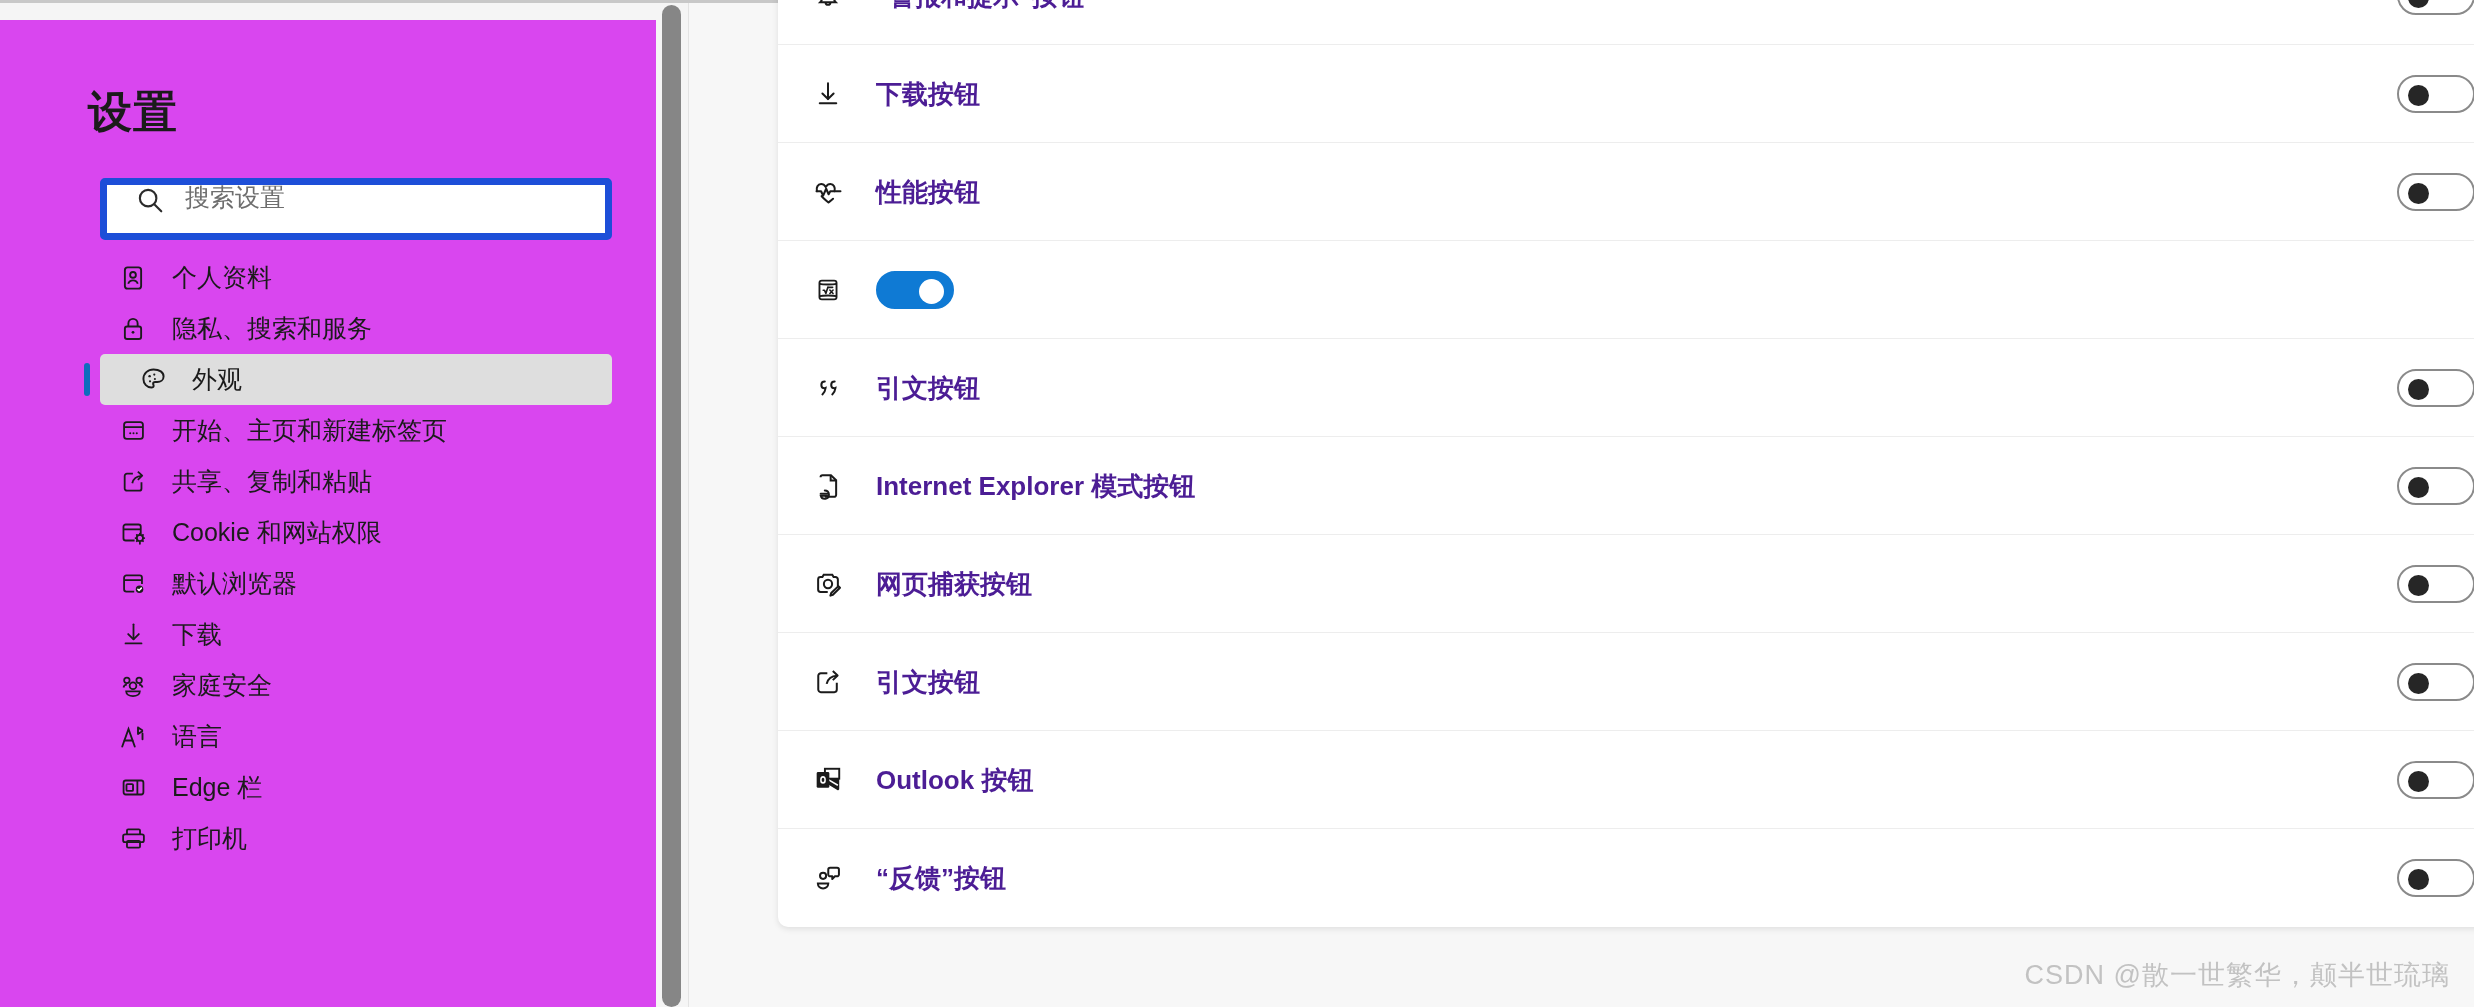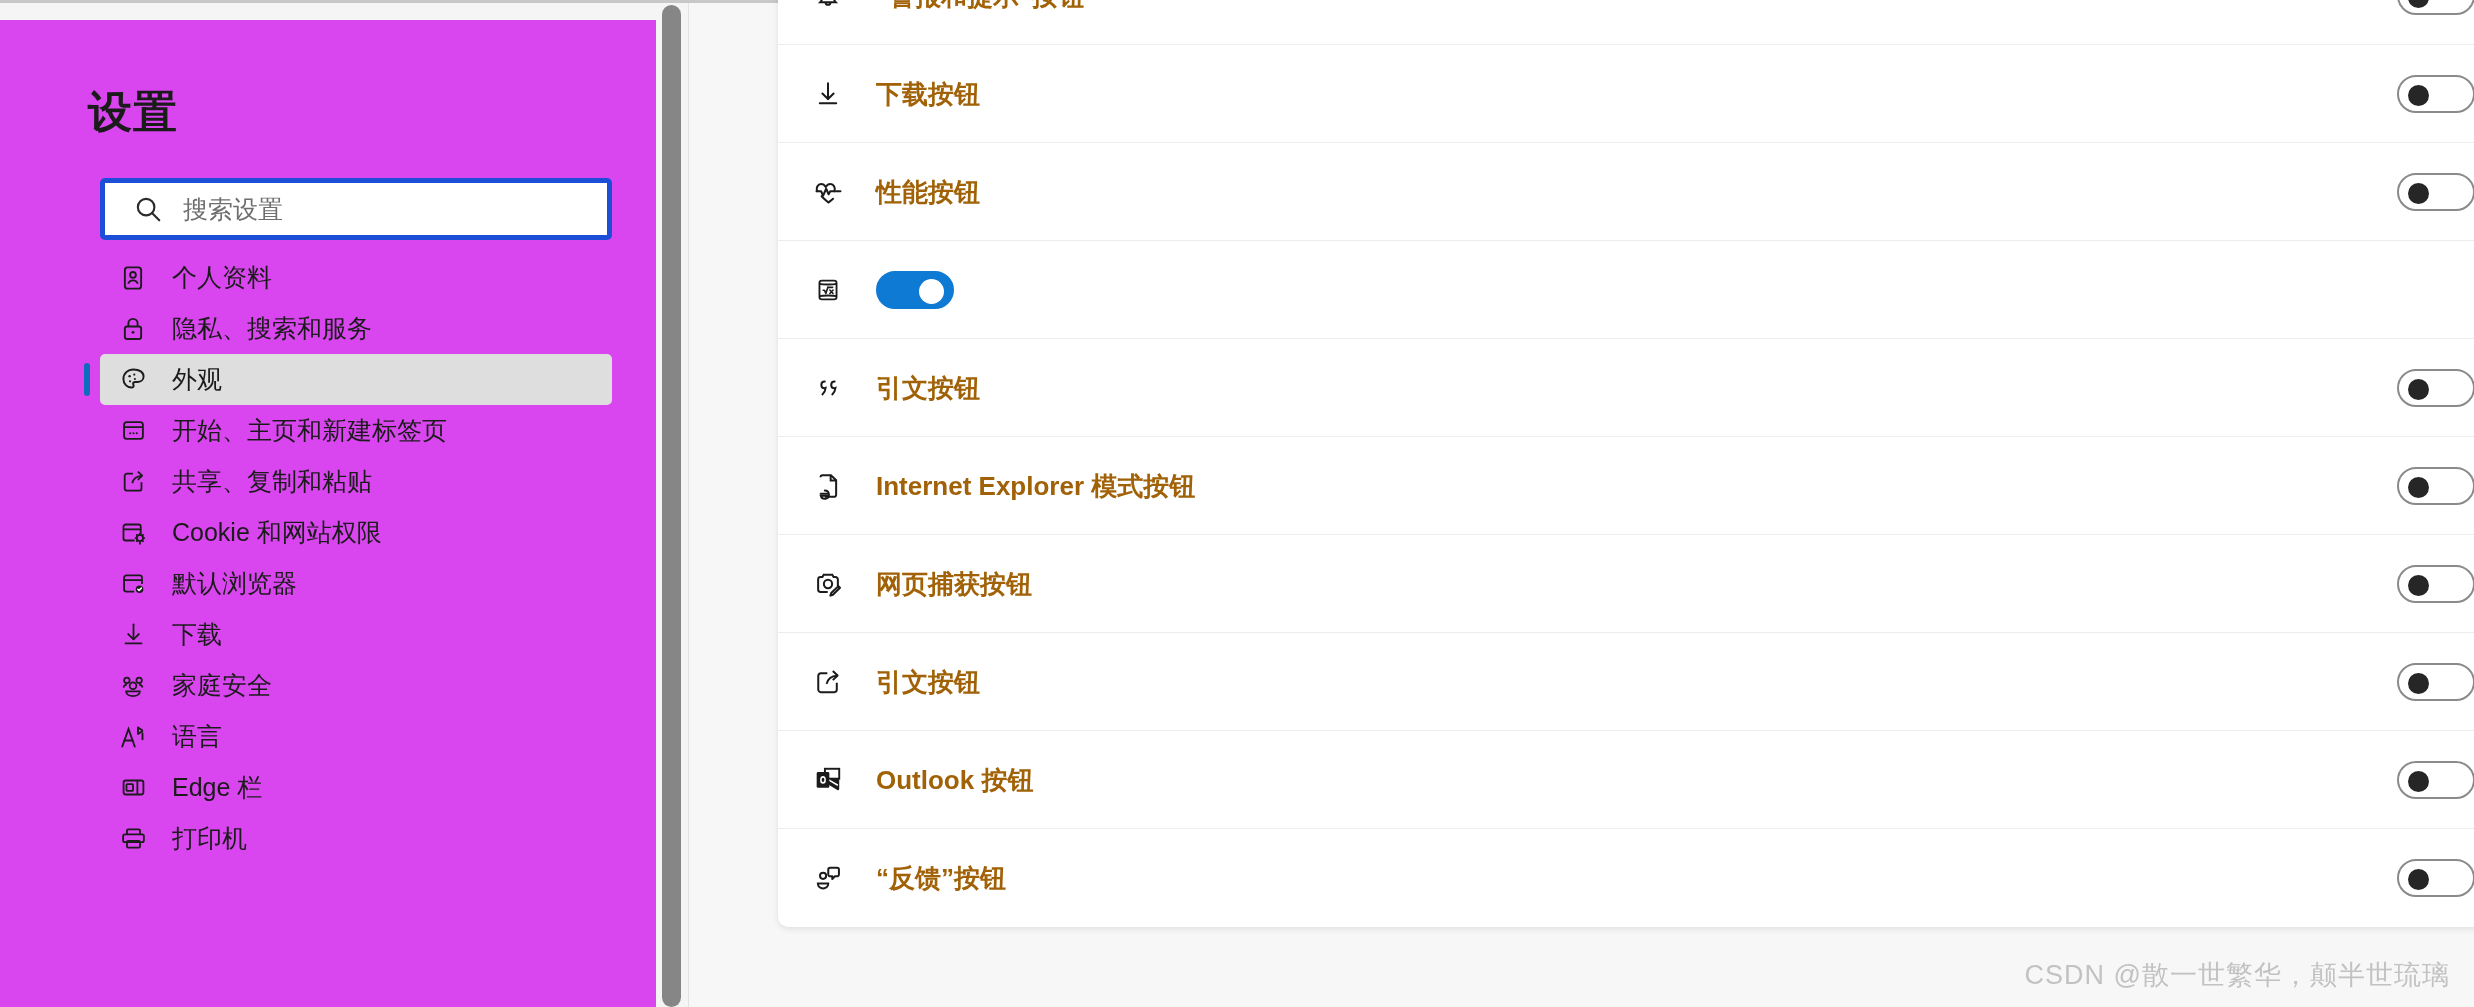--- a/index.html
+++ b/index.html
@@ -32,24 +32,24 @@
     font-size:44px; font-weight:700; color:#1b1b1b;
     letter-spacing:1px;
     white-space:nowrap;
   }
 
   
   .search-box{
     position:absolute; left:100px; top:158px;
     width:512px; height:62px;
     background:#ffffff;
-    border:5px solid #1d4ed8;
+    border:7px solid #1d4ed8;
     border-radius:5px;
     box-sizing:border-box;
-    display:flex; align-items:center;
+    display:flex; align-items:flex-start;
   }
   .search-icon{
     width:30px; height:30px; margin-left:28px; margin-right:20px;
     flex:0 0 auto;
     display:flex; align-items:center; justify-content:center;
   }
   .search-placeholder{
     font-size:25px; color:#6e6e6e; line-height:1;
     white-space:nowrap;
   }
@@ -63,20 +63,21 @@
     height:51px;
     margin:0 50px 0 100px;
     border-radius:5px;
     display:flex; align-items:center;
     box-sizing:border-box;
   }
   .nav-item.selected{
     background:#dedede;
     width:512px;
     margin-right:4px;
+    padding-left:20px;
   }
   .nav-item .sel-bar{
     position:absolute; left:-16px; top:9px;
     width:6px; height:33px;
     background:#0f6cbd;
     border-radius:3px;
     display:none;
   }
   .nav-item.selected .sel-bar{ display:block; }
   .nav-ico{
@@ -134,21 +135,21 @@
   }
   .row:last-child{ border-bottom:none; }
 
   .row-ico{
     width:36px; height:36px; flex:0 0 auto;
     margin-left:32px; margin-right:30px;
     display:flex; align-items:center; justify-content:center;
     color:#1b1b1b;
   }
   .row-label{
-    font-size:26px; font-weight:700; color:#a16207;
+    font-size:26px; font-weight:700; color:#4c1d95;
     white-space:nowrap; line-height:1;
     flex:1 1 auto;
   }
 
   
   .toggle{
     position:relative; flex:0 0 auto;
     width:78px; height:38px;
     margin-right:34px;
     border-radius:19px;

